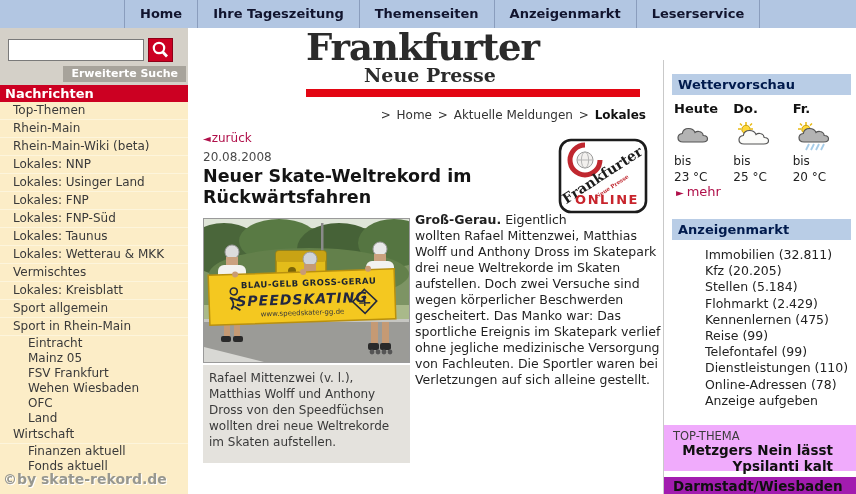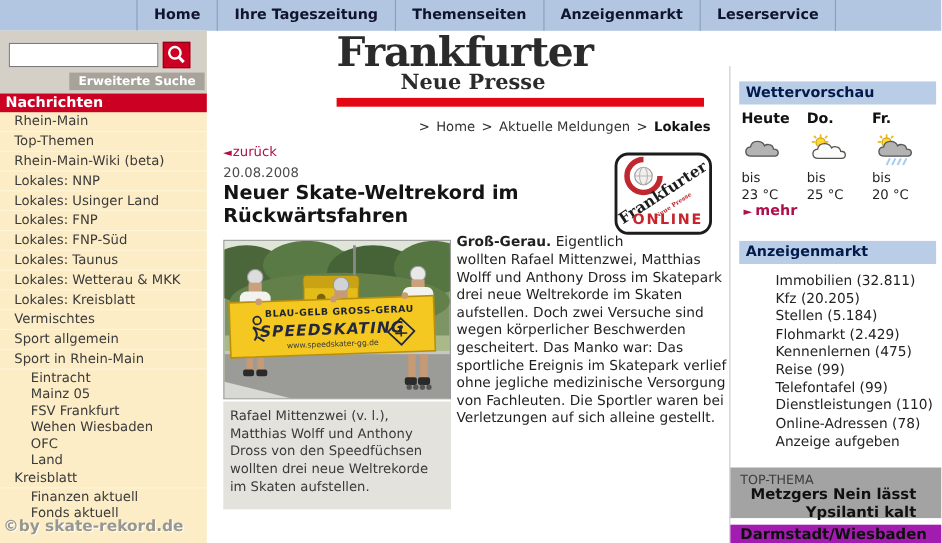--- a/index.html
+++ b/index.html
@@ -67,29 +67,29 @@
   .panel-header{position:absolute;left:672px;width:179px;height:21px;background:#b9cde6;
                 color:#001a4d;font-weight:bold;font-size:13px;line-height:21px;padding-left:6px;
                 box-sizing:border-box;}
   .weather-header{top:74px;}
   .weather-days{position:absolute;left:674px;top:101px;width:178px;display:flex;}
   .wday{width:60px;}
   .wday .dlabel{font-weight:bold;font-size:13px;color:#111;}
   .wday .icon{margin-top:5px;height:32px;}
   .wday .limit{font-size:12px;color:#222;margin-top:1px;}
   .wday .temp{font-size:12px;color:#222;margin-top:2px;}
-  .weather-more{position:absolute;left:676px;top:184px;font-size:13px;font-weight:bold;
+  .weather-more{position:absolute;left:676px;top:184px;font-size:13px;font-weight:normal;
                 color:#b0104a;cursor:pointer;}
   .weather-more .arr{font-size:10px;margin-right:3px;}
 
   .classified-header{top:219px;}
   .classified-list{position:absolute;left:681px;top:247px;width:172px;}
   .cl-item{font-size:12.5px;color:#222;line-height:16.2px;cursor:pointer;white-space:nowrap;margin-left:24px;}
 
-  .topthema{position:absolute;left:664px;top:425px;width:192px;height:46px;background:#a3a3a3;
+  .topthema{position:absolute;left:664px;top:425px;width:192px;height:46px;background:#f0abfc;
             padding:4px 0 0 9px;box-sizing:border-box;}
   .tt-label{font-size:11.5px;color:#3c3c3c;}
   .tt-headline{font-size:13.5px;font-weight:bold;color:#101010;line-height:1.15;width:160px;cursor:pointer;text-align:right;}
   .topthema2{position:absolute;left:664px;top:477px;width:192px;height:17px;background:#a21caf;
              padding:1px 0 0 9px;box-sizing:border-box;font-size:13.5px;font-weight:bold;color:#101010;}
 </style>
 </head>
 <body>
 
 <div class="page">
@@ -108,40 +108,40 @@
       <button class="search-btn">
         <svg width="23" height="22" viewBox="0 0 23 22">
           <circle cx="10" cy="9" r="5.2" fill="none" stroke="#ffffff" stroke-width="2.2"></circle>
           <line x1="13.8" y1="13" x2="18" y2="17.5" stroke="#ffffff" stroke-width="2.8"></line>
         </svg>
       </button>
       <div class="adv-search">Erweiterte Suche</div>
     </div>
     <div class="sb-header">Nachrichten</div>
     <div class="sb-list">
+      <div class="sb-item">Top-Themen</div>
       <div class="sb-item">Rhein-Main</div>
-      <div class="sb-item">Top-Themen</div>
       <div class="sb-item">Rhein-Main-Wiki (beta)</div>
       <div class="sb-item">Lokales: NNP</div>
       <div class="sb-item">Lokales: Usinger Land</div>
       <div class="sb-item">Lokales: FNP</div>
       <div class="sb-item">Lokales: FNP-Süd</div>
       <div class="sb-item">Lokales: Taunus</div>
       <div class="sb-item">Lokales: Wetterau &amp; MKK</div>
+      <div class="sb-item">Vermischtes</div>
       <div class="sb-item">Lokales: Kreisblatt</div>
-      <div class="sb-item">Vermischtes</div>
       <div class="sb-item">Sport allgemein</div>
       <div class="sb-item">Sport in Rhein-Main</div>
       <div class="sb-item sub">Eintracht</div>
       <div class="sb-item sub">Mainz 05</div>
       <div class="sb-item sub">FSV Frankfurt</div>
       <div class="sb-item sub">Wehen Wiesbaden</div>
       <div class="sb-item sub">OFC</div>
       <div class="sb-item sub">Land</div>
-      <div class="sb-item">Kreisblatt</div>
+      <div class="sb-item">Wirtschaft</div>
       <div class="sb-item sub">Finanzen aktuell</div>
       <div class="sb-item sub">Fonds aktuell</div>
     </div>
   </div>
 
   <div class="watermark">©by skate-rekord.de</div>
 
   <div class="main">
 
     <div class="logo">

